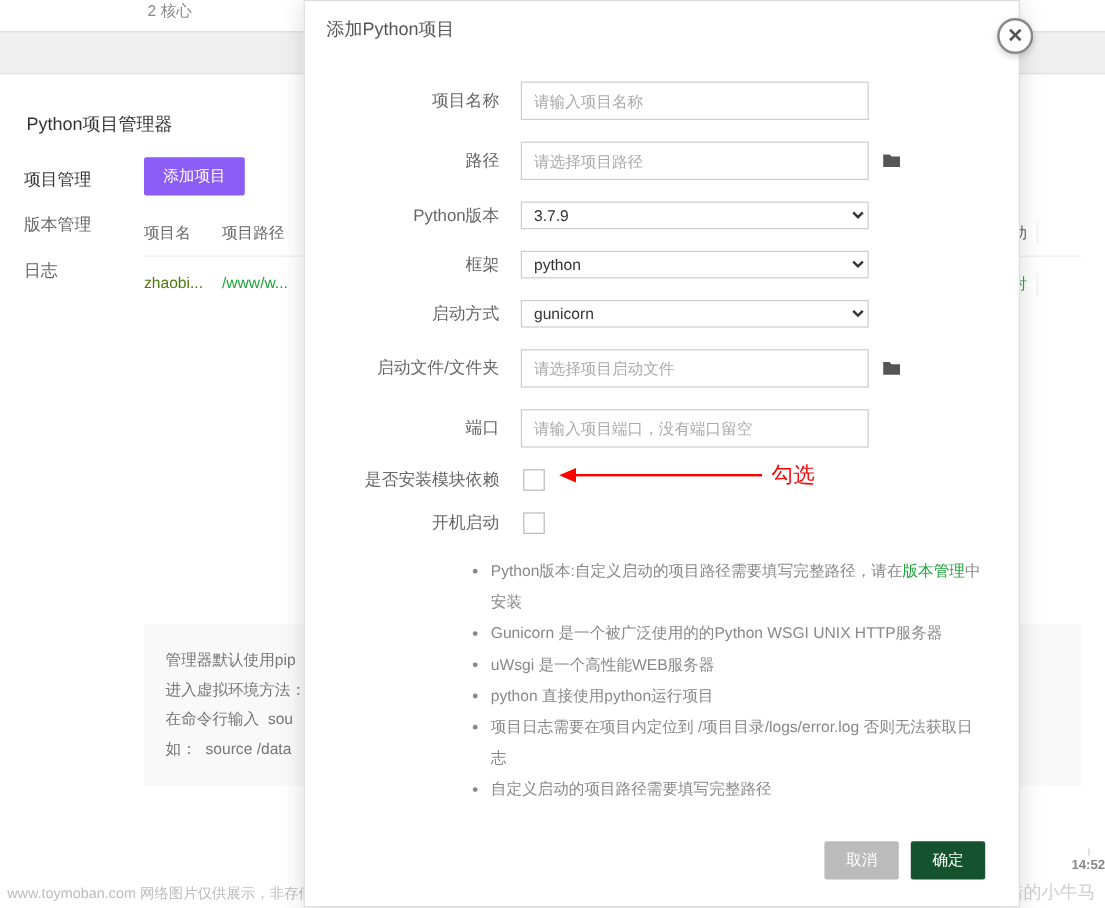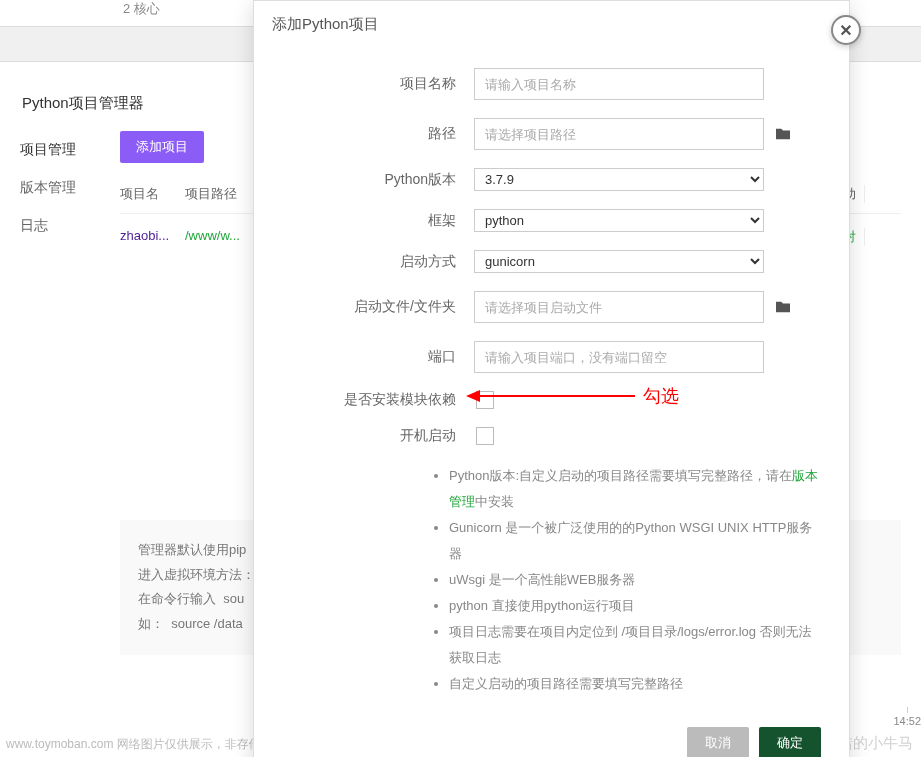--- a/index.html
+++ b/index.html
@@ -25,30 +25,30 @@
     .table-head { display: flex; padding: 10px 0; color: #666; font-size: 13px; border-bottom: 1px solid #eee; }
     .table-row { display: flex; padding: 14px 0; font-size: 13px; }
     .th-1, .td-1 { width: 65px; }
     .th-2, .td-2 { width: 600px; }
     .th-3, .td-3 { width: 80px; text-align: right; color: #20a53a; border-right: 1px solid #eee; padding-right: 8px; }
     .td-2 { color: #20a53a; }
     
     .tips-box { margin-top: 260px; padding: 18px; background: #f9f9f9; color: #777; font-size: 13px; line-height: 1.9; }
     
     .time-axis { position: absolute; bottom: 30px; right: 0; display: flex; gap: 70px; font-size: 11px; color: #888; align-items: center; }
-    .time-mark { position: relative; }
+    .time-mark { position: relative; font-weight: bold; }
     .time-mark::before { content: ''; position: absolute; width: 1px; height: 6px; background: #ccc; left: 50%; top: -8px; }
     .zero-mark { font-size: 11px; }
     
     .footer-note { position: absolute; bottom: 4px; left: 6px; font-size: 12px; color: #bbb; }
     .watermark { position: absolute; bottom: 4px; right: 8px; font-size: 15px; color: #d0d0d0; }
     .modal { position: absolute; left: 253px; top: 0; width: 597px; background: #fff; border: 1px solid #ddd; box-shadow: 0 4px 20px rgba(0,0,0,0.15); }
     .modal-header { padding: 14px 18px; font-size: 15px; color: #555; }
     .close-btn { position: absolute; right: -12px; top: 14px; width: 30px; height: 30px; border-radius: 50%; background: #fff; border: 2px solid #888; color: #555; display: flex; align-items: center; justify-content: center; cursor: pointer; font-size: 16px; font-weight: bold; box-shadow: 0 2px 6px rgba(0,0,0,0.2); }
-    .modal-body { padding: 20px 30px 10px 30px; margin-left: 40px; }
+    .modal-body { padding: 20px 30px 10px 30px; }
     
     .form-row { display: flex; align-items: center; margin-bottom: 18px; }
     .form-label { width: 150px; text-align: right; padding-right: 18px; color: #666; font-size: 14px; }
     .form-input { flex: 0 0 290px; height: 32px; border: 1px solid #ccc; padding: 0 10px; font-size: 13px; color: #333; }
     .form-input::placeholder { color: #aaa; }
     .form-select { flex: 0 0 290px; height: 23px; border: 1px solid #ccc; padding: 0 6px; font-size: 13px; color: #333; background: #fff; }
     .folder-icon { margin-left: 10px; width: 18px; height: 14px; cursor: pointer; }
     .folder-icon svg { display: block; }
     .form-checkbox { width: 18px; height: 18px; border: 1px solid #bbb; cursor: pointer; margin-left: 2px; }
     
@@ -87,21 +87,21 @@
       </div>
       <div class="content-col">
         <div class="add-btn">添加项目</div>
         <div class="table-wrap">
           <div class="table-head">
             <div class="th-1">项目名</div>
             <div class="th-2">项目路径</div>
             <div class="th-3" style="color:#666">动</div>
           </div>
           <div class="table-row">
-            <div class="td-1" style="color:#4c1d95">zhaobi...</div>
+            <div class="td-1" style="color:#4d7c0f">zhaobi...</div>
             <div class="td-2">/www/w...</div>
             <div class="td-3">映射</div>
           </div>
         </div>
         <div class="tips-box">
           <div>管理器默认使用pip</div>
           <div>进入虚拟环境方法：</div>
           <div><span>在命令行输入</span>&nbsp;&nbsp;<span>sou</span></div>
           <div><span>如：</span>&nbsp;&nbsp;<span>source /data</span></div>
         </div>

